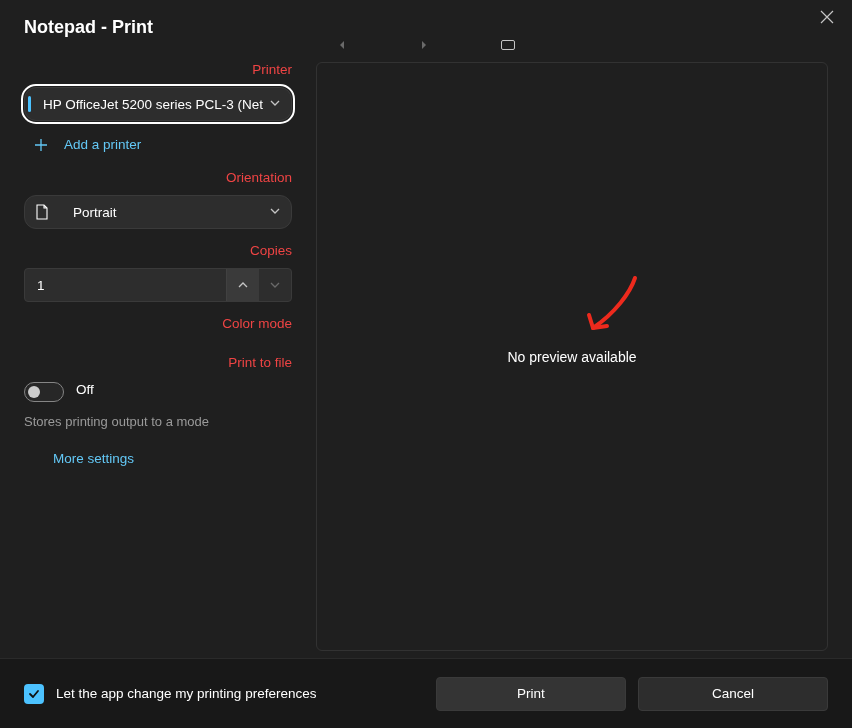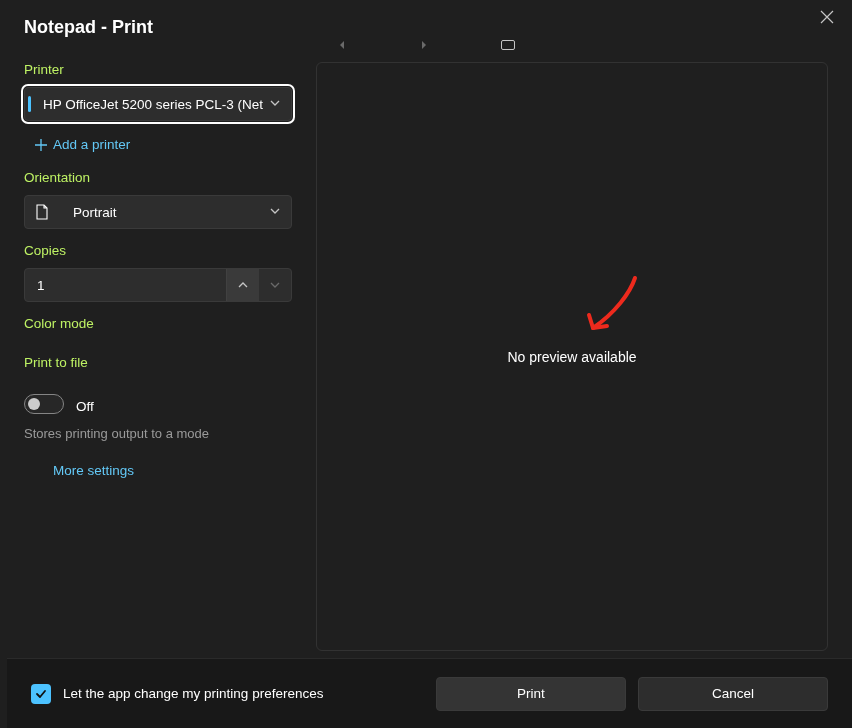--- a/index.html
+++ b/index.html
@@ -66,31 +66,32 @@
       gap: 24px;
       height: calc(100% - 54px - 70px);
     }
     .sidebar {
       width: 268px;
       display: flex;
       flex-direction: column;
     }
     .field-label {
       font-size: 13.5px;
-      color: #bef264;
+      color: #ef4444;
       margin-bottom: 10px;
       margin-top: 14px;
+      text-align: right;
     }
     .sidebar .field-label:first-child {
       margin-top: 8px;
     }
     .dropdown {
       background: #2d2d2d;
       border: 1px solid #3a3a3a;
-      border-radius: 4px;
+      border-radius: 12px;
       height: 34px;
       display: flex;
       align-items: center;
       padding: 0 10px;
       cursor: pointer;
       position: relative;
       font-size: 13.5px;
     }
     .dropdown.focused {
       outline: 2px solid #ffffff;
@@ -113,21 +114,21 @@
     }
     .dropdown-text.with-icon {
       padding-left: 24px;
     }
     .chevron {
       color: #c5c5c5;
     }
     .add-printer {
       display: flex;
       align-items: center;
-      gap: 5px;
+      gap: 16px;
       color: #63c8f6;
       font-size: 13.5px;
       margin-top: 12px;
       cursor: pointer;
       padding: 4px 10px;
     }
     .plus-icon {
       width: 14px;
       height: 14px;
     }
@@ -159,23 +160,23 @@
     }
     .spinner-btn.up {
       background: #3a3a3a;
       border-left: 1px solid #414141;
     }
     .spinner-btn.down {
       color: #6a6a6a;
     }
     .toggle-row {
       display: flex;
-      align-items: flex-end;
+      align-items: flex-start;
       gap: 12px;
-      margin-top: 14px;
+      margin-top: 2px;
     }
     .toggle {
       width: 40px;
       height: 20px;
       border-radius: 10px;
       border: 1px solid #858585;
       background: #272727;
       position: relative;
       cursor: pointer;
     }
@@ -220,21 +221,21 @@
     }
     .red-arrow {
       position: absolute;
       top: 273px;
       left: 575px;
       pointer-events: none;
     }
     .footer {
       position: absolute;
       bottom: 0;
-      left: 7px;
+      left: 0;
       right: 0;
       height: 70px;
       background: #181818;
       border-top: 1px solid #2a2a2a;
       display: flex;
       align-items: center;
       padding: 0 24px;
       gap: 12px;
     }
     .checkbox-row {

